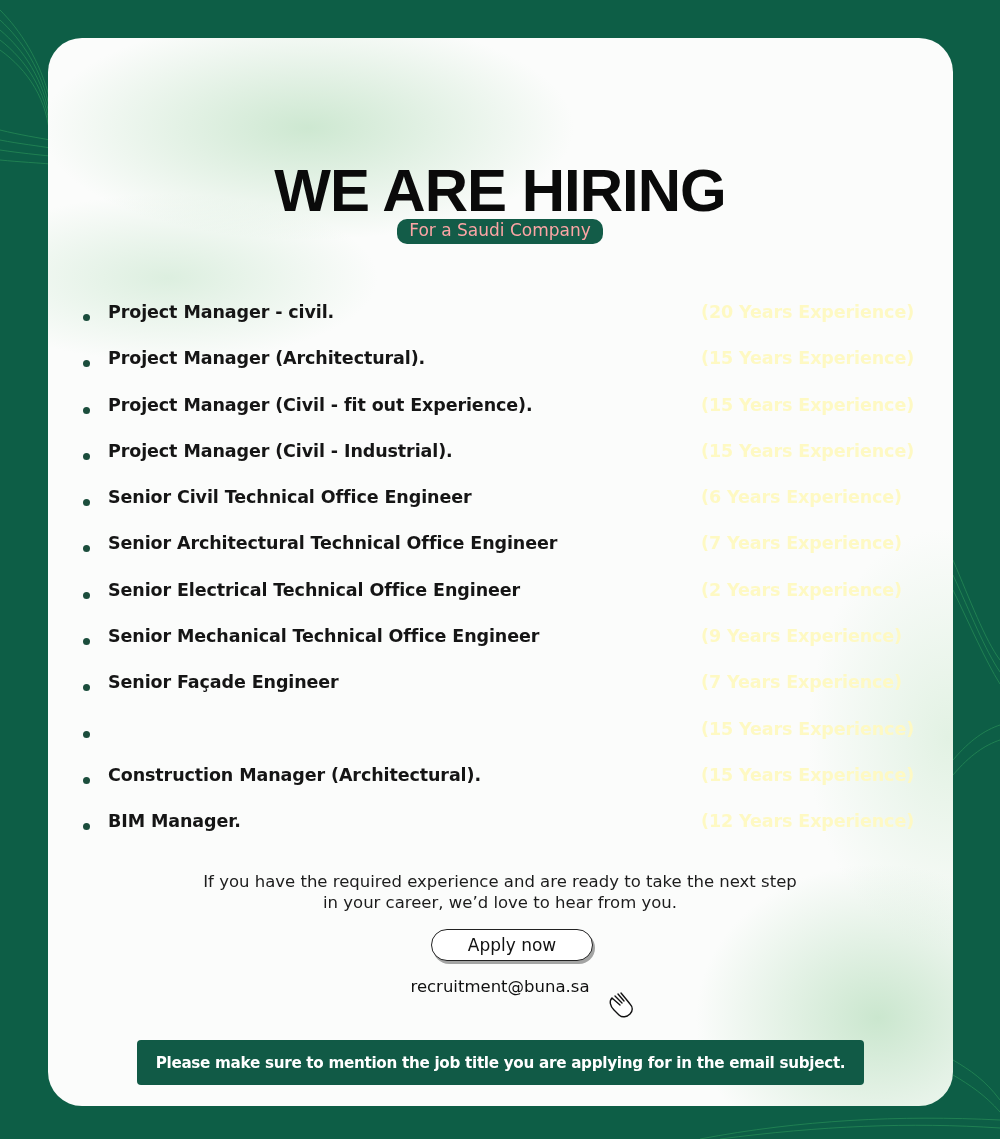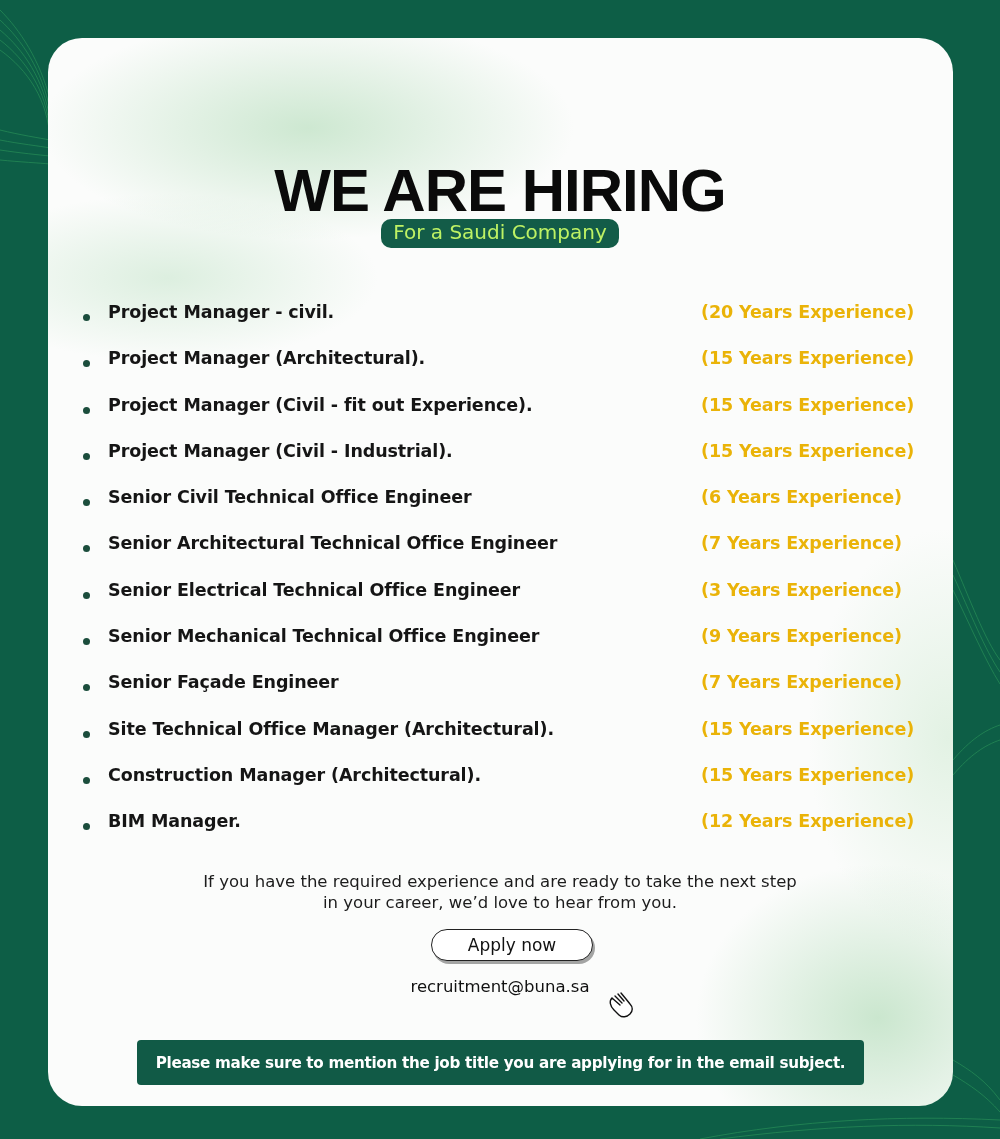--- a/index.html
+++ b/index.html
@@ -20,41 +20,41 @@
       #fbfcfb;
     overflow:hidden;
   }
   .title {
     position:absolute; left:0; right:0; top:140px; text-align:center;
     font-family:Liberation Sans, sans-serif; font-weight:bold;
     font-size:60px; letter-spacing:-1px; color:#0a0a0a; margin:16px;
   }
   .subtitle-wrap { position:absolute; left:0; right:0; top:219px; text-align:center; }
   .subtitle {
-    display:inline-block; background:#135c48; color:#bef264;
-    font-family:"DejaVu Sans", sans-serif; font-size:20px;
+    display:inline-block; background:#135c48; color:#fca5a5;
+    font-family:"DejaVu Sans", sans-serif; font-size:17px;
     padding:1px 12px 4px 12px; border-radius:10px;
   }
   .jobs { position:absolute; left:0; top:286px; width:1000px; margin:8px; padding:0; list-style:none; }
   .job {
     position:relative; height:46.3px; display:flex; align-items:center;
   }
   .bullet {
     position:absolute; left:75px; top:20px; width:7px; height:7px; border-radius:50%;
     background:#1b4d3c;
   }
   .job-title {
     position:absolute; left:100px; top:8px;
     font-family:"DejaVu Sans", sans-serif; font-weight:bold; font-size:17.5px;
     color:#151515; white-space:nowrap; letter-spacing:-0.1px;
   }
   .job-exp {
     position:absolute; left:693px; top:8px;
     font-family:"DejaVu Sans", sans-serif; font-weight:bold; font-size:17.5px;
-    color:#eab308; white-space:nowrap; letter-spacing:-0.1px;
+    color:#fef9c3; white-space:nowrap; letter-spacing:-0.1px;
   }
   .invite {
     position:absolute; left:0; right:0; top:871px; text-align:center;
     font-family:"DejaVu Sans", sans-serif; font-size:16.5px; line-height:21px;
     color:#1c1c1c; margin:0;
   }
   .apply-wrap { position:absolute; left:0; right:0; top:929px; text-align:center;margin-left:24px; }
   .apply {
     display:inline-block; width:162px; height:32px; line-height:31px;
     border:1.5px solid #222; border-radius:18px; background:#ffffff;
@@ -138,35 +138,34 @@
       <span class="job-exp">(6 Years Experience)</span>
     </li>
   <li class="job">
       <span class="bullet"></span>
       <span class="job-title">Senior Architectural Technical Office Engineer</span>
       <span class="job-exp">(7 Years Experience)</span>
     </li>
   <li class="job">
       <span class="bullet"></span>
       <span class="job-title">Senior Electrical Technical Office Engineer</span>
-      <span class="job-exp">(3 Years Experience)</span>
+      <span class="job-exp">(2 Years Experience)</span>
     </li>
   <li class="job">
       <span class="bullet"></span>
       <span class="job-title">Senior Mechanical Technical Office Engineer</span>
       <span class="job-exp">(9 Years Experience)</span>
     </li>
   <li class="job">
       <span class="bullet"></span>
       <span class="job-title">Senior Façade Engineer</span>
       <span class="job-exp">(7 Years Experience)</span>
     </li>
   <li class="job">
       <span class="bullet"></span>
-      <span class="job-title">Site Technical Office Manager (Architectural).</span>
       <span class="job-exp">(15 Years Experience)</span>
     </li>
   <li class="job">
       <span class="bullet"></span>
       <span class="job-title">Construction Manager (Architectural).</span>
       <span class="job-exp">(15 Years Experience)</span>
     </li>
   <li class="job">
       <span class="bullet"></span>
       <span class="job-title">BIM Manager.</span>

